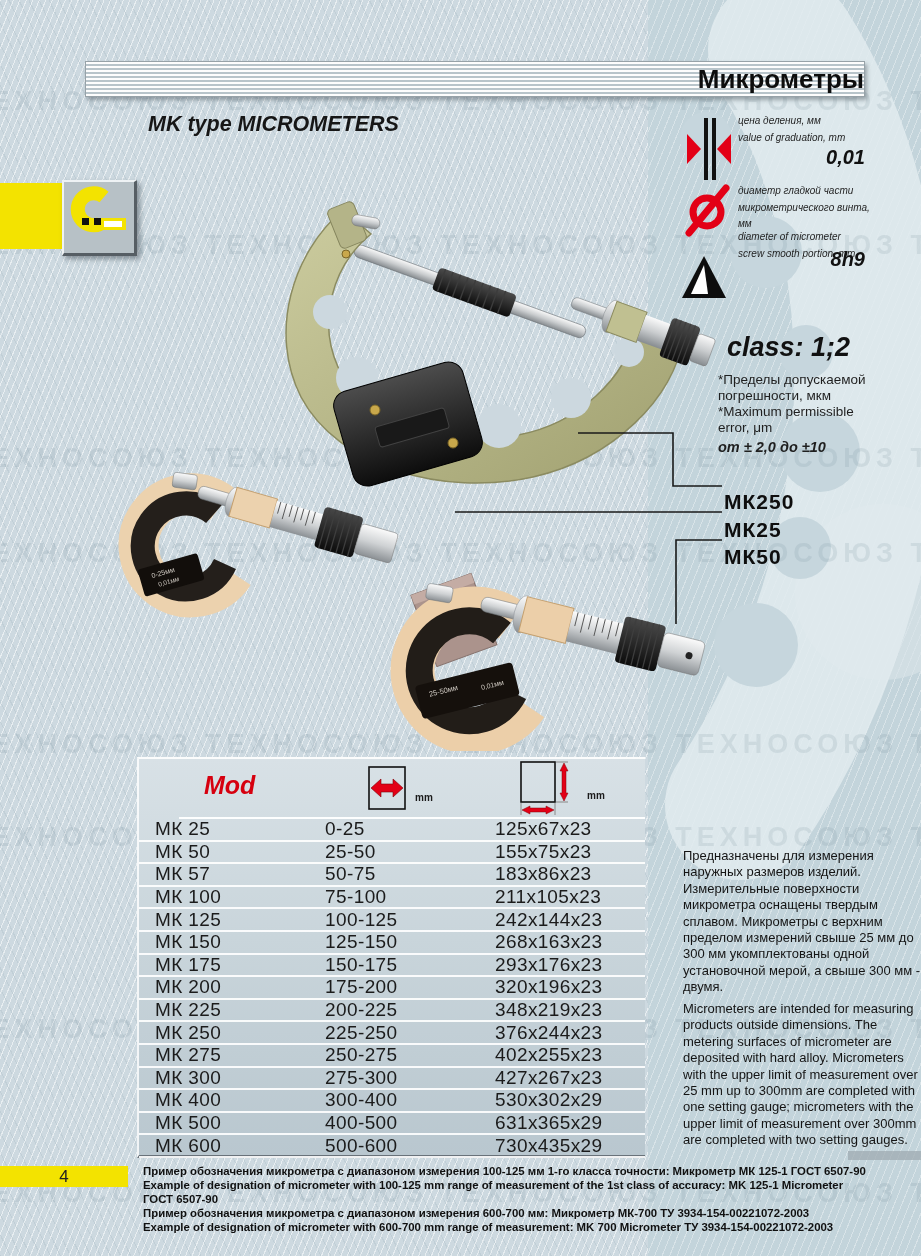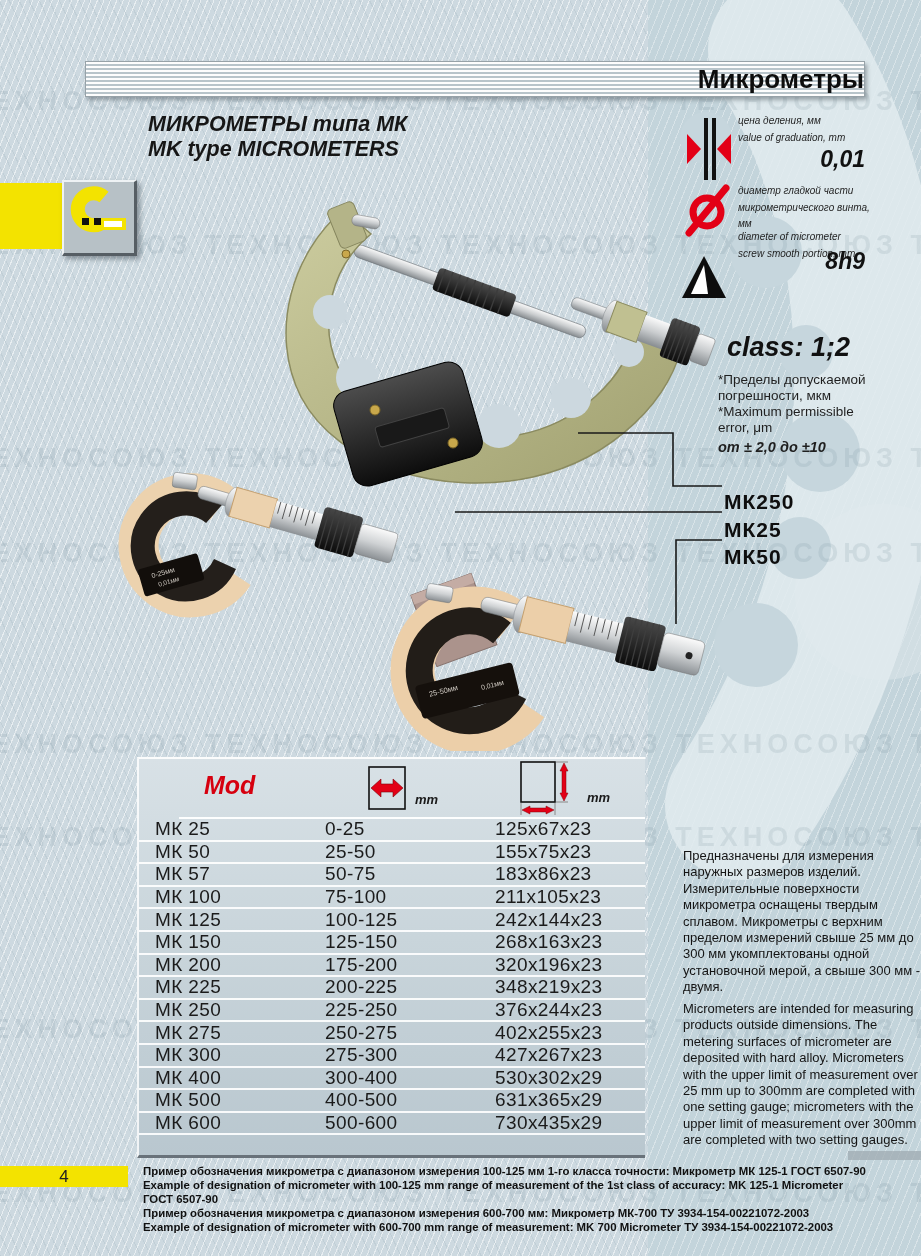--- a/index.html
+++ b/index.html
@@ -35,37 +35,37 @@
   
   #yellowband{left:0;top:183px;width:62px;height:66px;background:#f3e300;}
   #icontile{
     left:62px;top:180px;width:70px;height:71px;background:#b7c1c6;
     border-top:2px solid #eef2f4;border-left:2px solid #eef2f4;
     border-right:3px solid #565e64;border-bottom:3px solid #565e64;
     box-shadow:3px 3px 5px rgba(60,70,80,.5);
   }
   
   .speclabel{font-style:italic;font-size:10px;line-height:16.5px;color:#1f1f1f;}
-  .specvalue{font-style:italic;font-weight:bold;font-size:23px;color:#111;text-align:right;}
+  .specvalue{font-style:italic;font-weight:bold;font-size:20px;color:#111;text-align:right;}
   #classline{left:727px;top:332px;font-size:27px;font-weight:bold;font-style:italic;color:#111;}
   #errnotes{left:718px;top:372px;width:160px;font-size:13.5px;line-height:16px;color:#1f1f1f;}
   #errrange{font-style:italic;font-weight:bold;font-size:14.5px;margin-top:3px;}
   .callout{font-size:21px;font-weight:bold;color:#0e0e0e;letter-spacing:1px;margin-top:24px;}
   
   #spectable{
     left:137px;top:757px;width:508px;height:401px;
     background:linear-gradient(180deg,#d8e1e6 0%,#c9d5db 45%,#b9c7cf 100%);
     border-top:2px solid rgba(255,255,255,.95);
     border-left:2px solid rgba(255,255,255,.8);
     border-bottom:3px solid #69727a;
     box-sizing:border-box;
   }
   #thead{position:relative;height:58px;border-bottom:2px solid rgba(255,255,255,.95);margin-left:40px;}
   #modhdr{position:absolute;left:25px;top:12px;font-size:25px;font-weight:bold;font-style:italic;color:#d6000f;}
-  .unit{position:absolute;font-size:13px;font-weight:bold;font-style:italic;color:#1a1a1a;}
+  .unit{position:absolute;font-size:10px;font-weight:bold;color:#1a1a1a;}
   .trow{position:relative;height:20.6px;border-bottom:2px solid rgba(255,255,255,.9);
     display:flex;align-items:center;font-size:19px;color:#1b1b1b;letter-spacing:.4px;}
   .tcell{white-space:nowrap;}
   .c-model{width:170px;padding-left:16px;}
   .c-range{width:170px;}
   .c-dims{flex:1;}
   
   .desc{width:238px;font-size:13px;line-height:16.4px;color:#141414;}
   
   #pagenum{left:0;top:1166px;width:128px;height:21px;background:#f3e300;
@@ -102,21 +102,20 @@
     <div class="wmrow" style="top:822px">ТЕХНОСОЮЗ   ТЕХНОСОЮЗ   ТЕХНОСОЮЗ   ТЕХНОСОЮЗ   ТЕХНОСОЮЗ</div>
     <div class="wmrow" style="top:1014px">ТЕХНОСОЮЗ   ТЕХНОСОЮЗ   ТЕХНОСОЮЗ   ТЕХНОСОЮЗ   ТЕХНОСОЮЗ</div>
     <div class="wmrow" style="top:1178px">ТЕХНОСОЮЗ   ТЕХНОСОЮЗ   ТЕХНОСОЮЗ   ТЕХНОСОЮЗ   ТЕХНОСОЮЗ</div>
   </div>
 
   <div id="titlebar" class="abs">
     <span class="t">Микрометры</span>
   </div>
 
   <div id="heading" class="abs">
-    <div>МИКРОМЕТРЫ типа МК</div>
     <div>MK type MICROMETERS</div>
   </div>
 
   <div id="yellowband" class="abs"></div>
   <div id="icontile" class="abs">
     <svg width="66" height="64" viewBox="0 0 66 64">
       <path d="M 40,15 A 16,16 0 1 0 36,42" stroke="#f3e300" stroke-width="14" fill="none"></path>
       <rect x="34" y="36" width="28" height="12" fill="#f3e300"></rect>
       <rect x="40" y="39" width="18" height="6" fill="#ffffff"></rect>
       <rect x="18" y="36" width="7" height="7" fill="#111"></rect>
@@ -350,20 +349,25 @@
           <div class="tcell c-model">МК 125</div>
           <div class="tcell c-range">100-125</div>
           <div class="tcell c-dims">242x144x23</div>
         </div>
         <div class="trow">
           <div class="tcell c-model">МК 150</div>
           <div class="tcell c-range">125-150</div>
           <div class="tcell c-dims">268x163x23</div>
         </div>
         <div class="trow">
+          <div class="tcell c-model">МК 175</div>
+          <div class="tcell c-range">150-175</div>
+          <div class="tcell c-dims">293x176x23</div>
+        </div>
+        <div class="trow">
           <div class="tcell c-model">МК 200</div>
           <div class="tcell c-range">175-200</div>
           <div class="tcell c-dims">320x196x23</div>
         </div>
         <div class="trow">
           <div class="tcell c-model">МК 225</div>
           <div class="tcell c-range">200-225</div>
           <div class="tcell c-dims">348x219x23</div>
         </div>
         <div class="trow">

